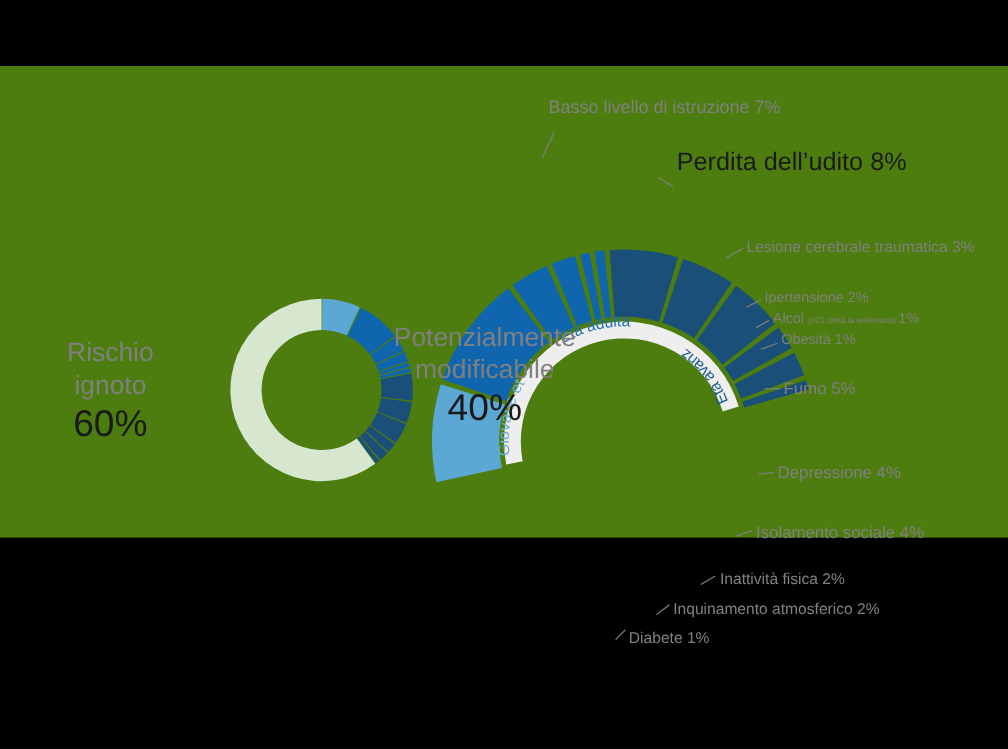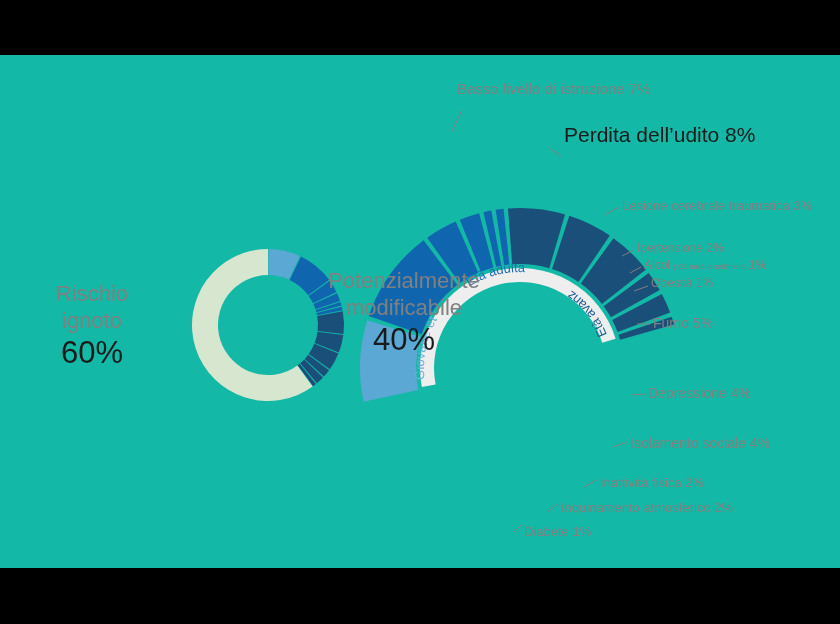--- a/index.html
+++ b/index.html
@@ -8,22 +8,22 @@
     background:#000;
     font-family:"Liberation Sans", sans-serif;
     overflow:hidden;
   }
   #stage{position:relative;width:840px;height:624px;}
   .letterbox{position:absolute;left:0;width:840px;background:#000;}
   #bar-top{top:0;height:55px;}
   #bar-bottom{bottom:0;height:56px;}
   #canvas{
     position:absolute;left:0;top:55px;
-    width:840px;height:513px;
-    background:#14b8a6;
+    width:840px;height:393px;
+    background:#4d7c0f;
   }
   svg{display:block;}
   .lbl{font-family:"Liberation Sans", sans-serif;}
 </style>
 </head>
 <body>
 
 <div id="stage">
   <div class="letterbox" id="bar-top"></div>
   <div class="letterbox" id="bar-bottom"></div>

